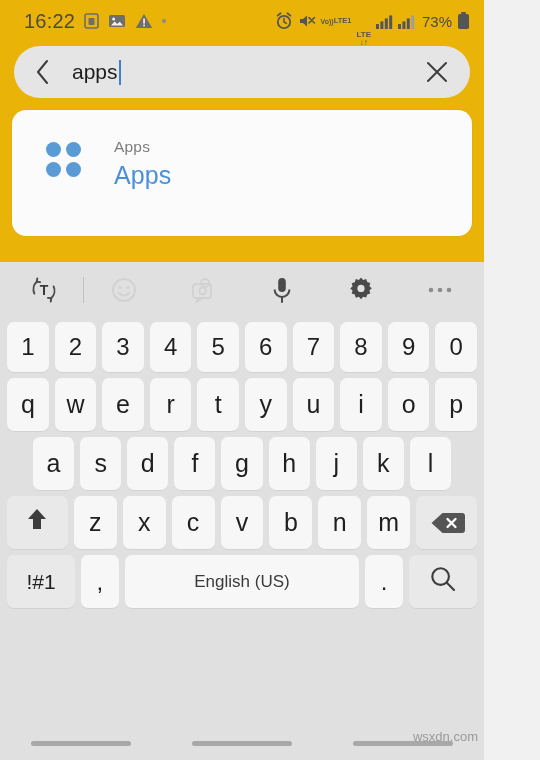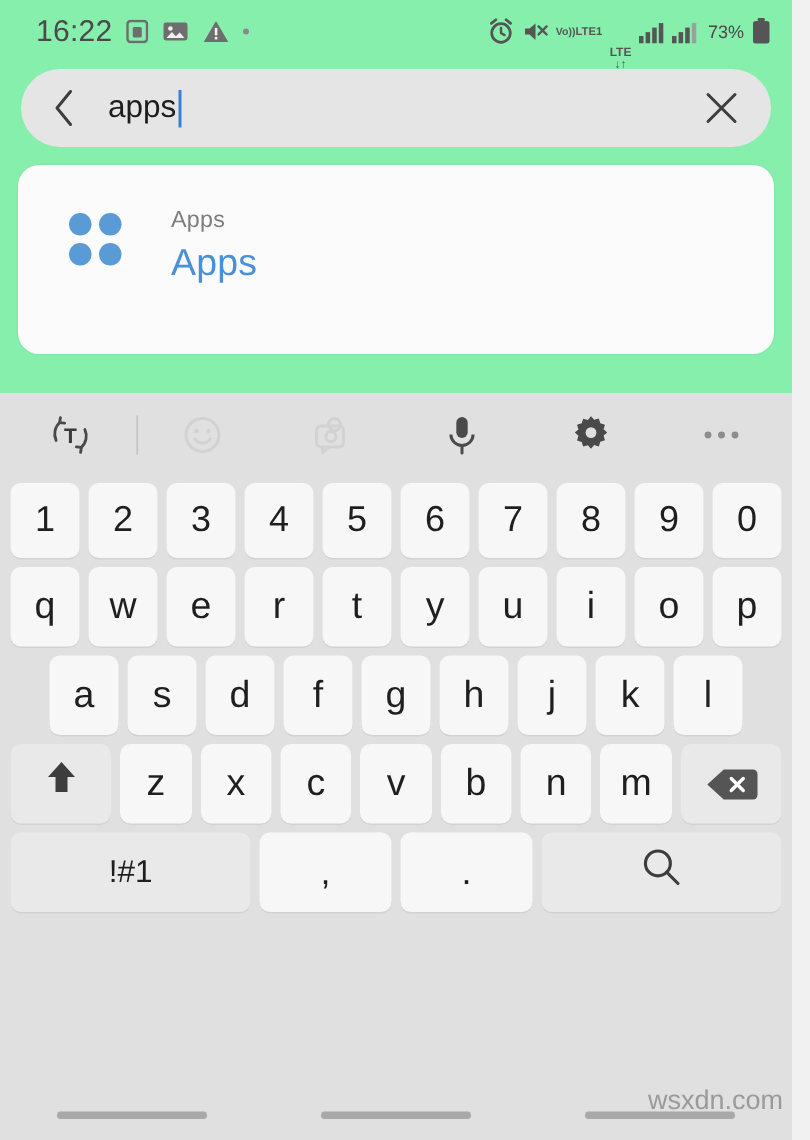--- a/index.html
+++ b/index.html
@@ -2,32 +2,32 @@
 <html><head>
 <meta charset="utf-8">
 <style>
   * { box-sizing: border-box; margin: 0; padding: 0; }
   html, body {
     width: 540px; height: 760px;
     font-family: "Liberation Sans", sans-serif;
     background: #f1f1f1;
     overflow: hidden;
   }
-  #screen { position: relative; width: 528px; height: 760px; background: #86efac; }
+  #screen { position: relative; width: 484px; height: 760px; background: #eab308; }
 
   
   .statusbar {
     height: 42px; display: flex; align-items: center;
     padding: 0 14px 0 24px; color: #5a5a5a;
   }
   .sb-left { display: flex; align-items: center; gap: 9px; }
   .sb-time { font-size: 20px; color: #4a4a4a; letter-spacing: .2px; }
   .sb-right { margin-left: auto; display: flex; align-items: center; gap: 5px; }
   .sb-ico { display: inline-flex; align-items: center; justify-content: center; }
-  .sb-batt-text { font-size: 12px; color: #4a4a4a; margin-left: 2px; }
+  .sb-batt-text { font-size: 15px; color: #4a4a4a; margin-left: 2px; }
   .dot-small { width: 4px; height: 4px; border-radius: 50%; background: #8a8a8a; display:inline-block; }
   .volte { display: flex; flex-direction: row; align-items: center; line-height: 1;
            font-size: 7.5px; font-weight: bold; color: #555; }
   .volte span:first-child { font-size: 7px; }
   .lte-blk { display: flex; flex-direction: column; align-items: center; line-height: 1.05;
              font-size: 8px; font-weight: bold; color: #555; margin-top: 36px; }
 
   
   .searchwrap { padding: 4px 14px 0 14px; }
   .searchbar {
@@ -82,21 +82,21 @@
 
   
   .bksp { width: 34px; height: 23px; position: relative; }
   .bksp svg { display:block; }
 
   
   .navbar { position: absolute; left:0; right:0; bottom:0; height:72px;
             background:#e0e0e0; display:flex; align-items:flex-end; }
   .nav-third { flex:1; display:flex; justify-content:center; align-items:flex-end; padding-bottom:14px; }
   .nav-pill { width: 100px; height: 5px; border-radius: 3px; background: #a8a8a8; }
-  .watermark { position: absolute; right: 6px; bottom: 16px; font-size: 18px; color: #9a9a9a; text-align: right; }
+  .watermark { position: absolute; right: 6px; bottom: 16px; font-size: 13px; color: #9a9a9a; text-align: right; }
 </style>
 </head>
 <body>
 
 <div id="screen">
 
   <div class="statusbar">
     <div class="sb-left">
       <div class="sb-time">16:22</div>
       <span class="sb-ico">
@@ -316,20 +316,21 @@
               <path d="M12.5 2H32a3 3 0 0 1 3 3v14a3 3 0 0 1-3 3H12.5L1.5 12z" fill="#555"></path>
               <path d="M17.5 8l8 8M25.5 8l-8 8" stroke="#fff" stroke-width="2.3" stroke-linecap="round"></path>
             </svg>
         </span>
       </div>
     </div>
 
     <div class="kb-row">
       <div class="key fn wide sym">!#1</div>
       <div class="key punct narrow">,</div>
+      <div class="key space">English (US)</div>
       <div class="key punct narrow">.</div>
       <div class="key fn wide">
         <span>
           <svg width="30" height="30" viewBox="0 0 30 30">
               <circle cx="12.6" cy="12.6" r="8.3" fill="none" stroke="#3d3d3d" stroke-width="2.1"></circle>
               <path d="M18.6 18.6L26 26" stroke="#3d3d3d" stroke-width="2.1" stroke-linecap="round"></path>
             </svg>
         </span>
       </div>
     </div>

